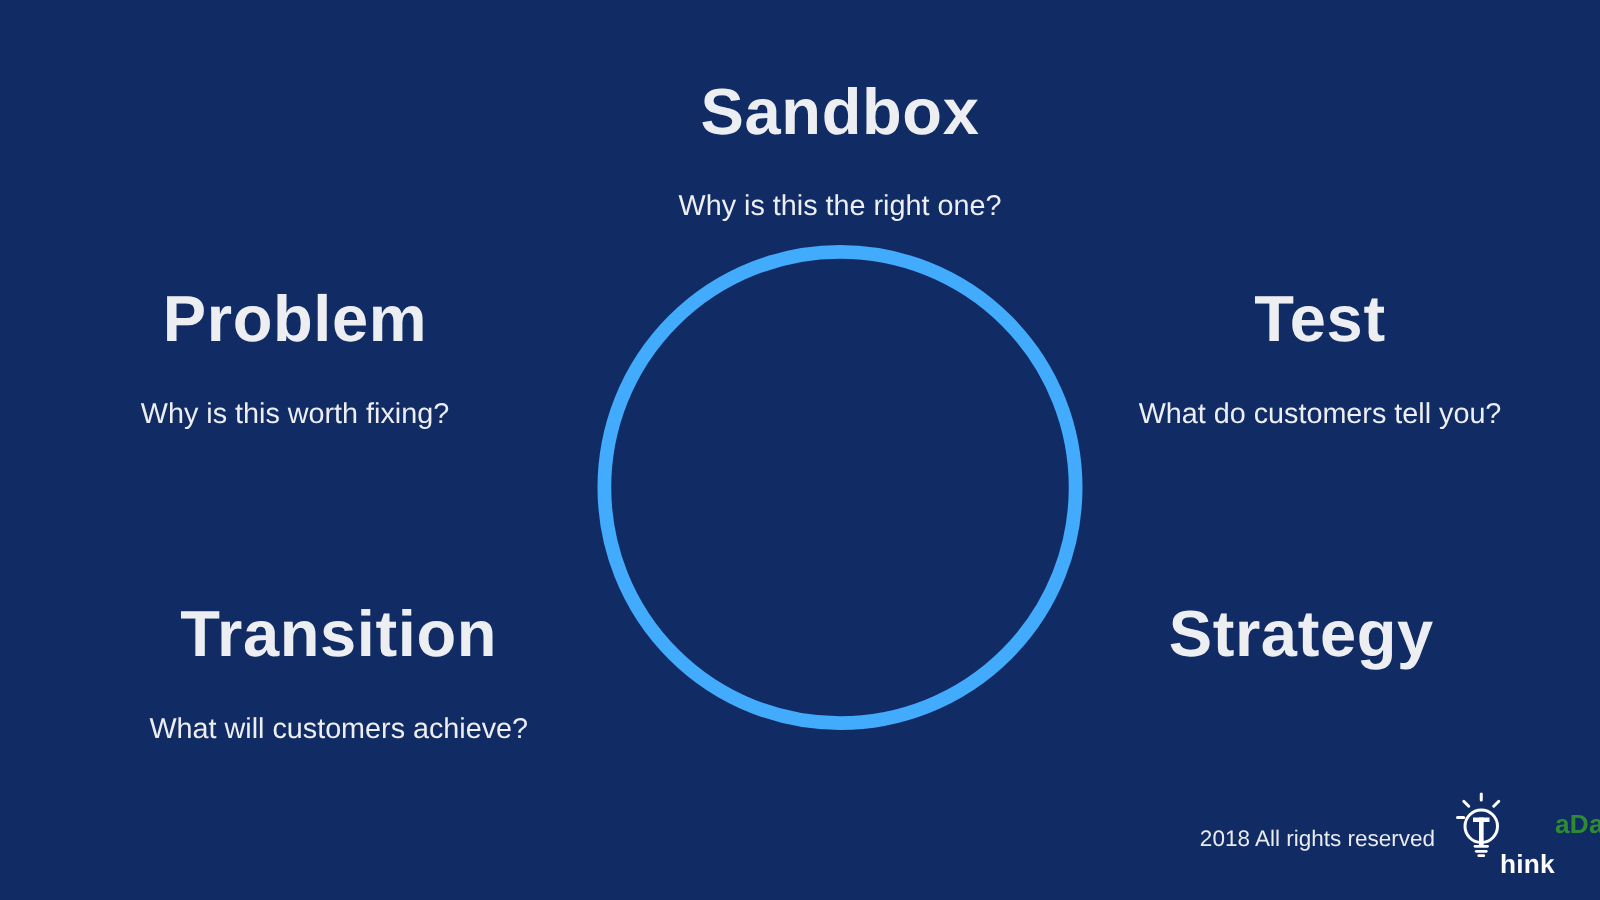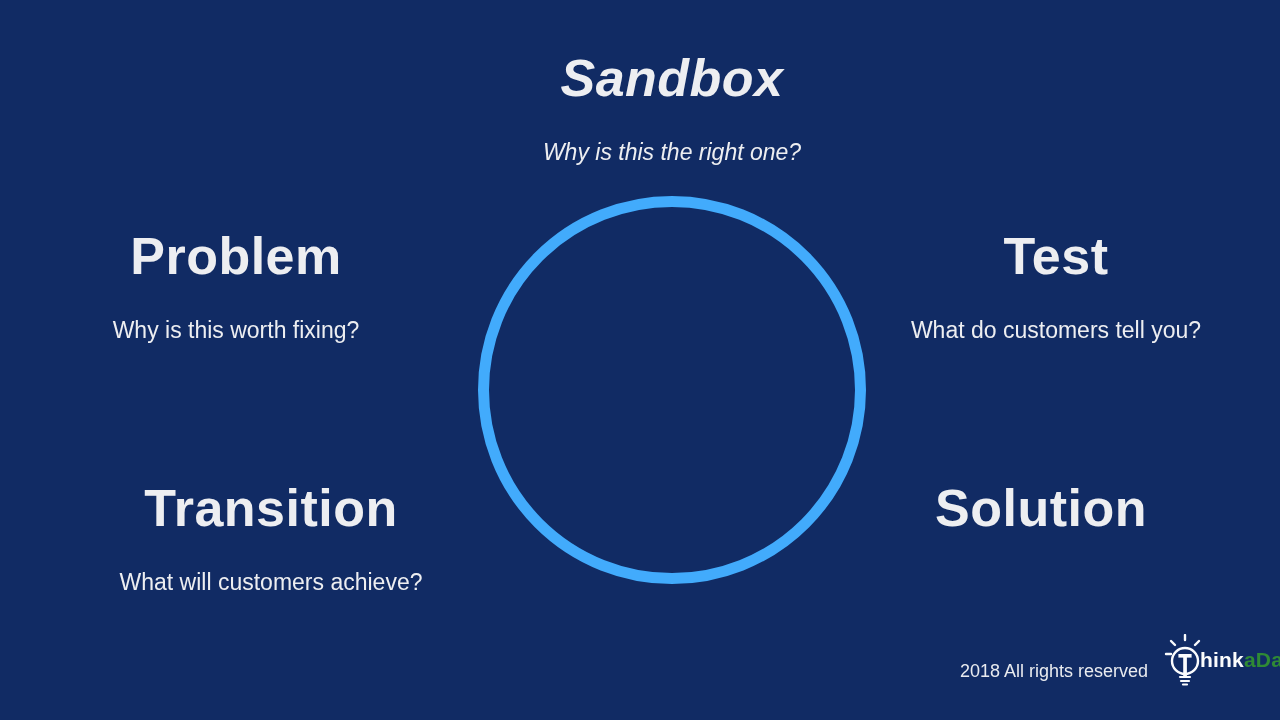--- a/index.html
+++ b/index.html
@@ -29,21 +29,21 @@
     line-height:1.1;
     color:var(--heading,#EDEEF1);
     letter-spacing:0.5px;
   }
   .node .subtitle{
     font-size:23px;
     font-weight:400;
     color:var(--heading,#EDEEF1);
     margin-top:32px;
   }
-  #node-sandbox{left:672px;top:50px;font-style:italic;}
+  #node-sandbox{left:672px;top:62px;}
   #node-problem{left:236px;top:228px;}
   #node-test{left:1056px;top:228px;text-align:right;}
   #node-transition{left:271px;top:480px;}
   #node-solution{left:1041px;top:480px;}
   #node-transition .subtitle,#node-solution .subtitle{}
 
   #strategy-circle{
     position:absolute;
     left:478px;top:196px;
     width:388px;height:388px;
@@ -76,21 +76,21 @@
   }
   #brand-logo svg{display:block;}
   .brand-text{
     display:flex;
     margin:14px 0 0 -7px;
     font-size:21px;
     font-weight:700;
     letter-spacing:0.2px;
     white-space:nowrap;
   }
-  .brand-white{color:#FBFCFD;}
+  .brand-white{color:#FBFCFD;margin-top:32px;}
   .brand-green{color:var(--green,#2F8A35);}
 </style>
 </head>
 <body>
 
 <div id="stage" style="--bg: #112B64; --heading: #EDEEF1; --circle: #42ABFC; --circle-label: #3A9AEB; --green: #2F8A35;">
 
   <div class="node" id="node-sandbox">
     <div class="title">Sandbox</div>
     <div class="subtitle">Why is this the right one?</div>
@@ -105,21 +105,21 @@
     <div class="title">Test</div>
     <div class="subtitle">What do customers tell you?</div>
   </div>
 
   <div class="node" id="node-transition">
     <div class="title">Transition</div>
     <div class="subtitle">What will customers achieve?</div>
   </div>
 
   <div class="node" id="node-solution">
-    <div class="title">Solution</div>
+    <div class="title">Strategy</div>
   </div>
 
   <div id="strategy-circle"></div>
 
   <div id="copyright">2018 All rights reserved</div>
 
   <div id="brand-logo">
     <svg width="44" height="56" viewBox="0 0 44 56">
       <g stroke="#FBFCFD" stroke-width="2.4" stroke-linecap="round" fill="none">
         <path d="M3,20 L8,20"></path>

